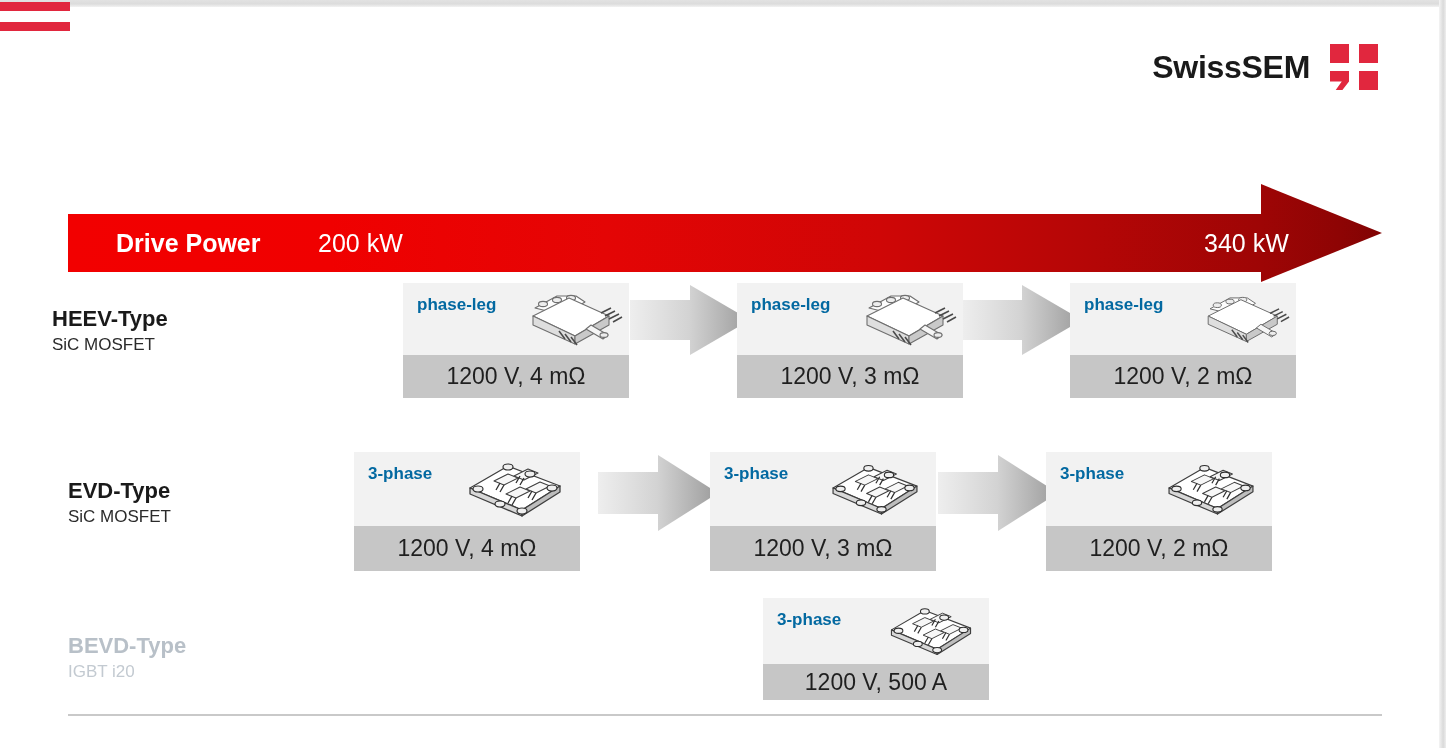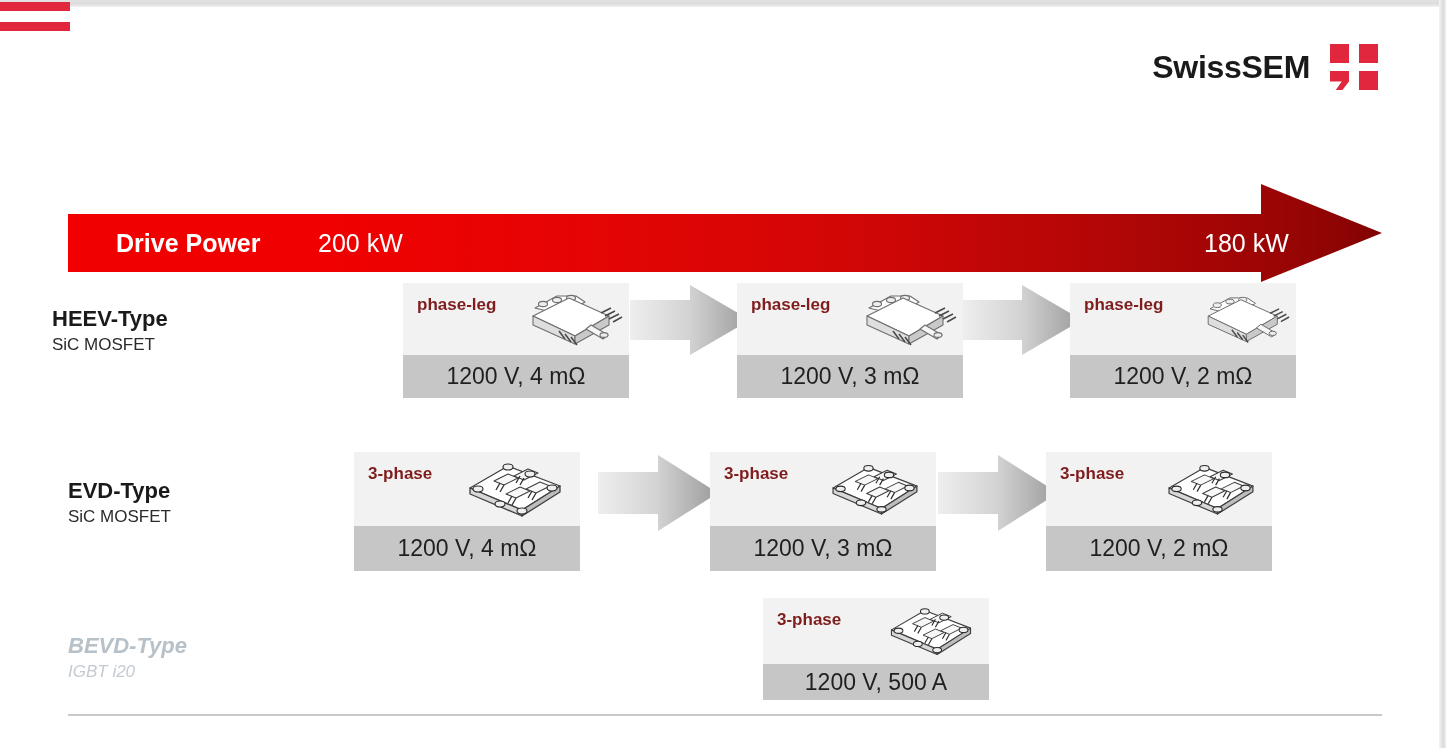--- a/index.html
+++ b/index.html
@@ -166,21 +166,21 @@
     position: relative;
     background: #f2f2f2;
     box-sizing: border-box;
     overflow: hidden;
   }
   .card .tag {
     position: absolute;
     left: 14px; top: 12px;
     font-size: 17px;
     font-weight: bold;
-    color: #7f1d1d;
+    color: #0369a1;
     white-space: nowrap;
     z-index: 2;
   }
   .card .mod {
     position: absolute;
     right: 6px;
     top: 50%;
     transform: translateY(-50%);
   }
   .card .card-spec {
@@ -247,21 +247,21 @@
       <i class="bl"></i>
       <i class="br"></i>
     </span>
   </div>
 
   <div class="power-arrow">
     <div class="shaft"></div>
     <div class="head"></div>
     <div class="pa-label lead">Drive Power</div>
     <div class="pa-label tick" style="left:250px">200 kW</div>
-    <div class="pa-label tick" style="left:1136px">180 kW</div>
+    <div class="pa-label tick" style="left:1136px">340 kW</div>
   </div>
 
   <div class="row-label" style="left:52px; top:305px;">
     <div class="rl-name">HEEV-Type</div>
     <div class="rl-sub">SiC MOSFET</div>
   </div>
 
   <div class="connector" style="left:630px; top:285px; width:120px; height:70px;">
     <div class="c-shaft"></div>
     <div class="c-head"></div>
@@ -491,21 +491,21 @@
               <path d="M60 44 L56 51"></path>
             <path d="M76 37 L72 44"></path>
               <path d="M80 39 L76 46"></path>
           </g>
         </svg>
       </span>
     </div>
     <div class="card-spec" style="height:45px;">1200 V, 2 mΩ</div>
   </div>
 
-  <div class="row-label muted" style="left:68px; top:632px;font-style:italic;">
+  <div class="row-label muted" style="left:68px; top:632px;">
     <div class="rl-name">BEVD-Type</div>
     <div class="rl-sub">IGBT i20</div>
   </div>
 
   <div class="card" style="left:763px; top:598px; width:226px;">
     <div class="card-img" style="height:66px;">
       <span class="tag">3-phase</span>
       <span class="mod">
         <svg width="104" height="58" viewBox="0 0 118 66" aria-hidden="true">
           <g stroke="#3f3f3f" stroke-width="1.3" fill="#ffffff" stroke-linejoin="round">

